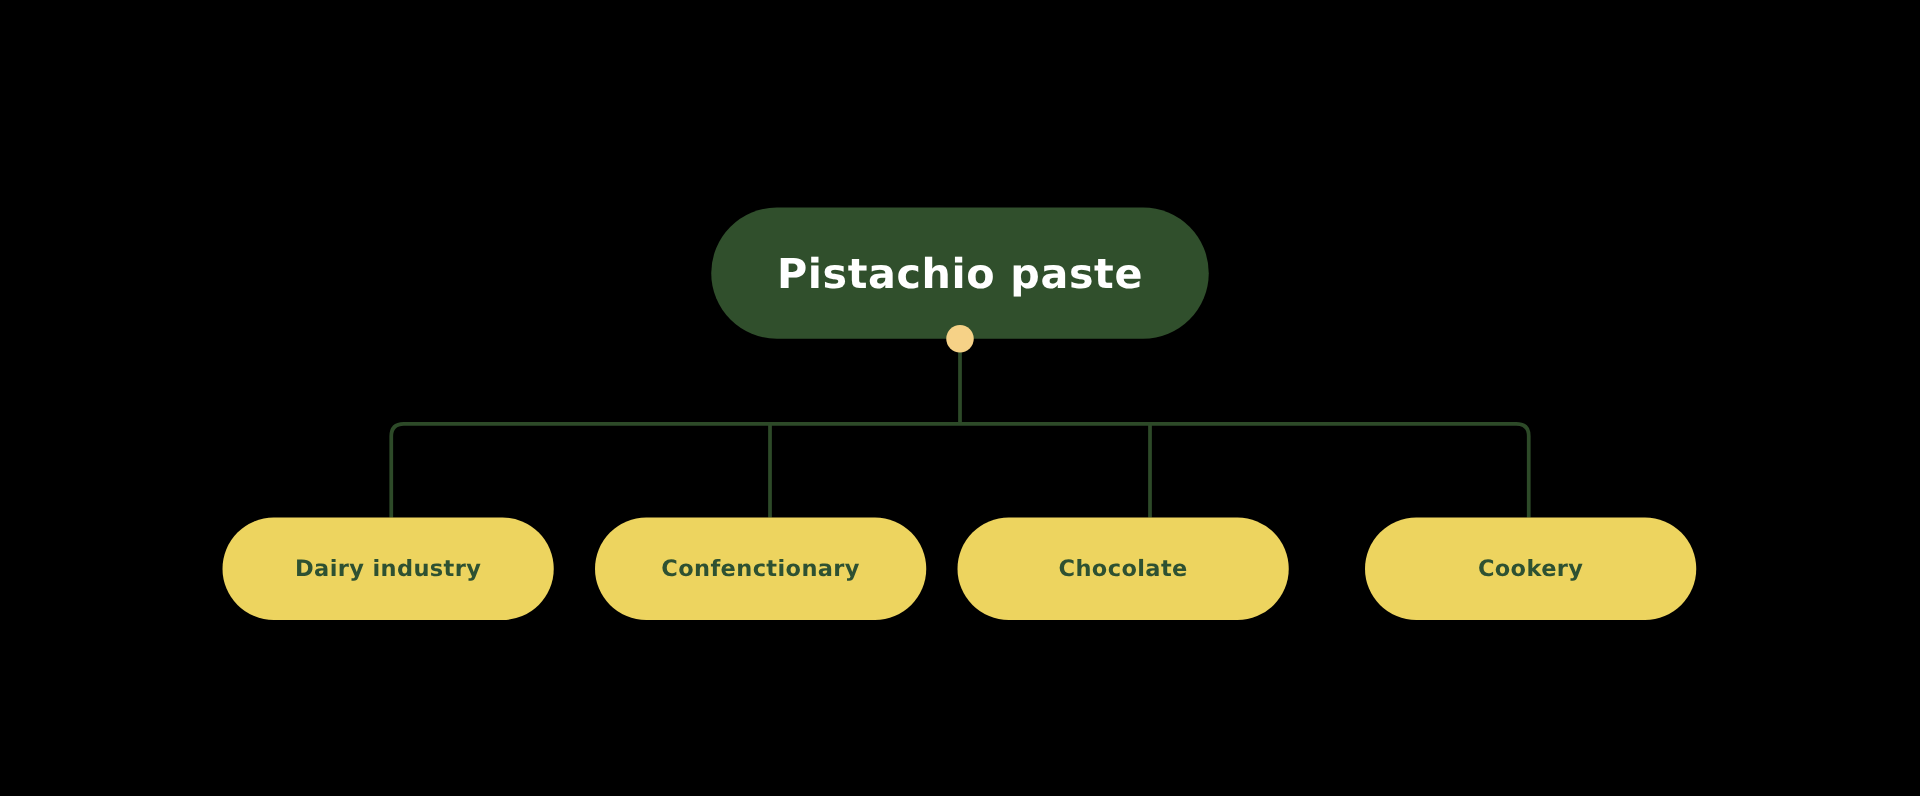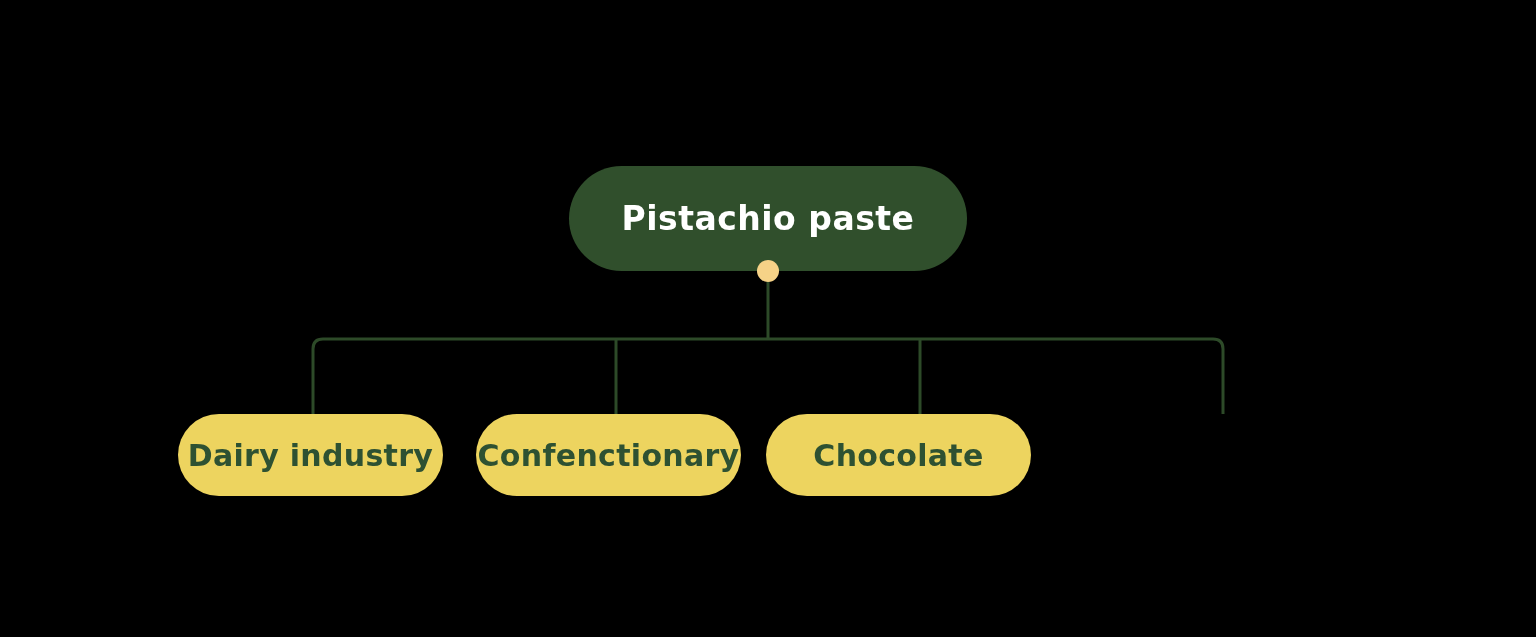--- a/index.html
+++ b/index.html
@@ -47,21 +47,21 @@
     font-weight: 700;
     letter-spacing: 0.5px;
   }
   .node.child {
     top: 414px;
     width: 265px;
     height: 82px;
     border-radius: 41px;
     background: var(--child-fill, #EDD45F);
     color: var(--child-text, #2E5132);
-    font-size: 30px;
+    font-size: 18px;
     font-weight: 600;
     letter-spacing: 0.3px;
   }
   .child.pos-0 { left: 178px; }
   .child.pos-1 { left: 476px; }
   .child.pos-2 { left: 766px; }
   .child.pos-3 { left: 1092px; }
   .dot {
     position: absolute;
     left: 757px;
@@ -95,14 +95,17 @@
   </div>
 
   <div class="node child pos-1">
     <span>Confenctionary</span>
   </div>
 
   <div class="node child pos-2">
     <span>Chocolate</span>
   </div>
 
+  <div class="node child pos-3">
+    <span>Cookery</span>
+  </div>
 
 </div>
 
 </body></html>

